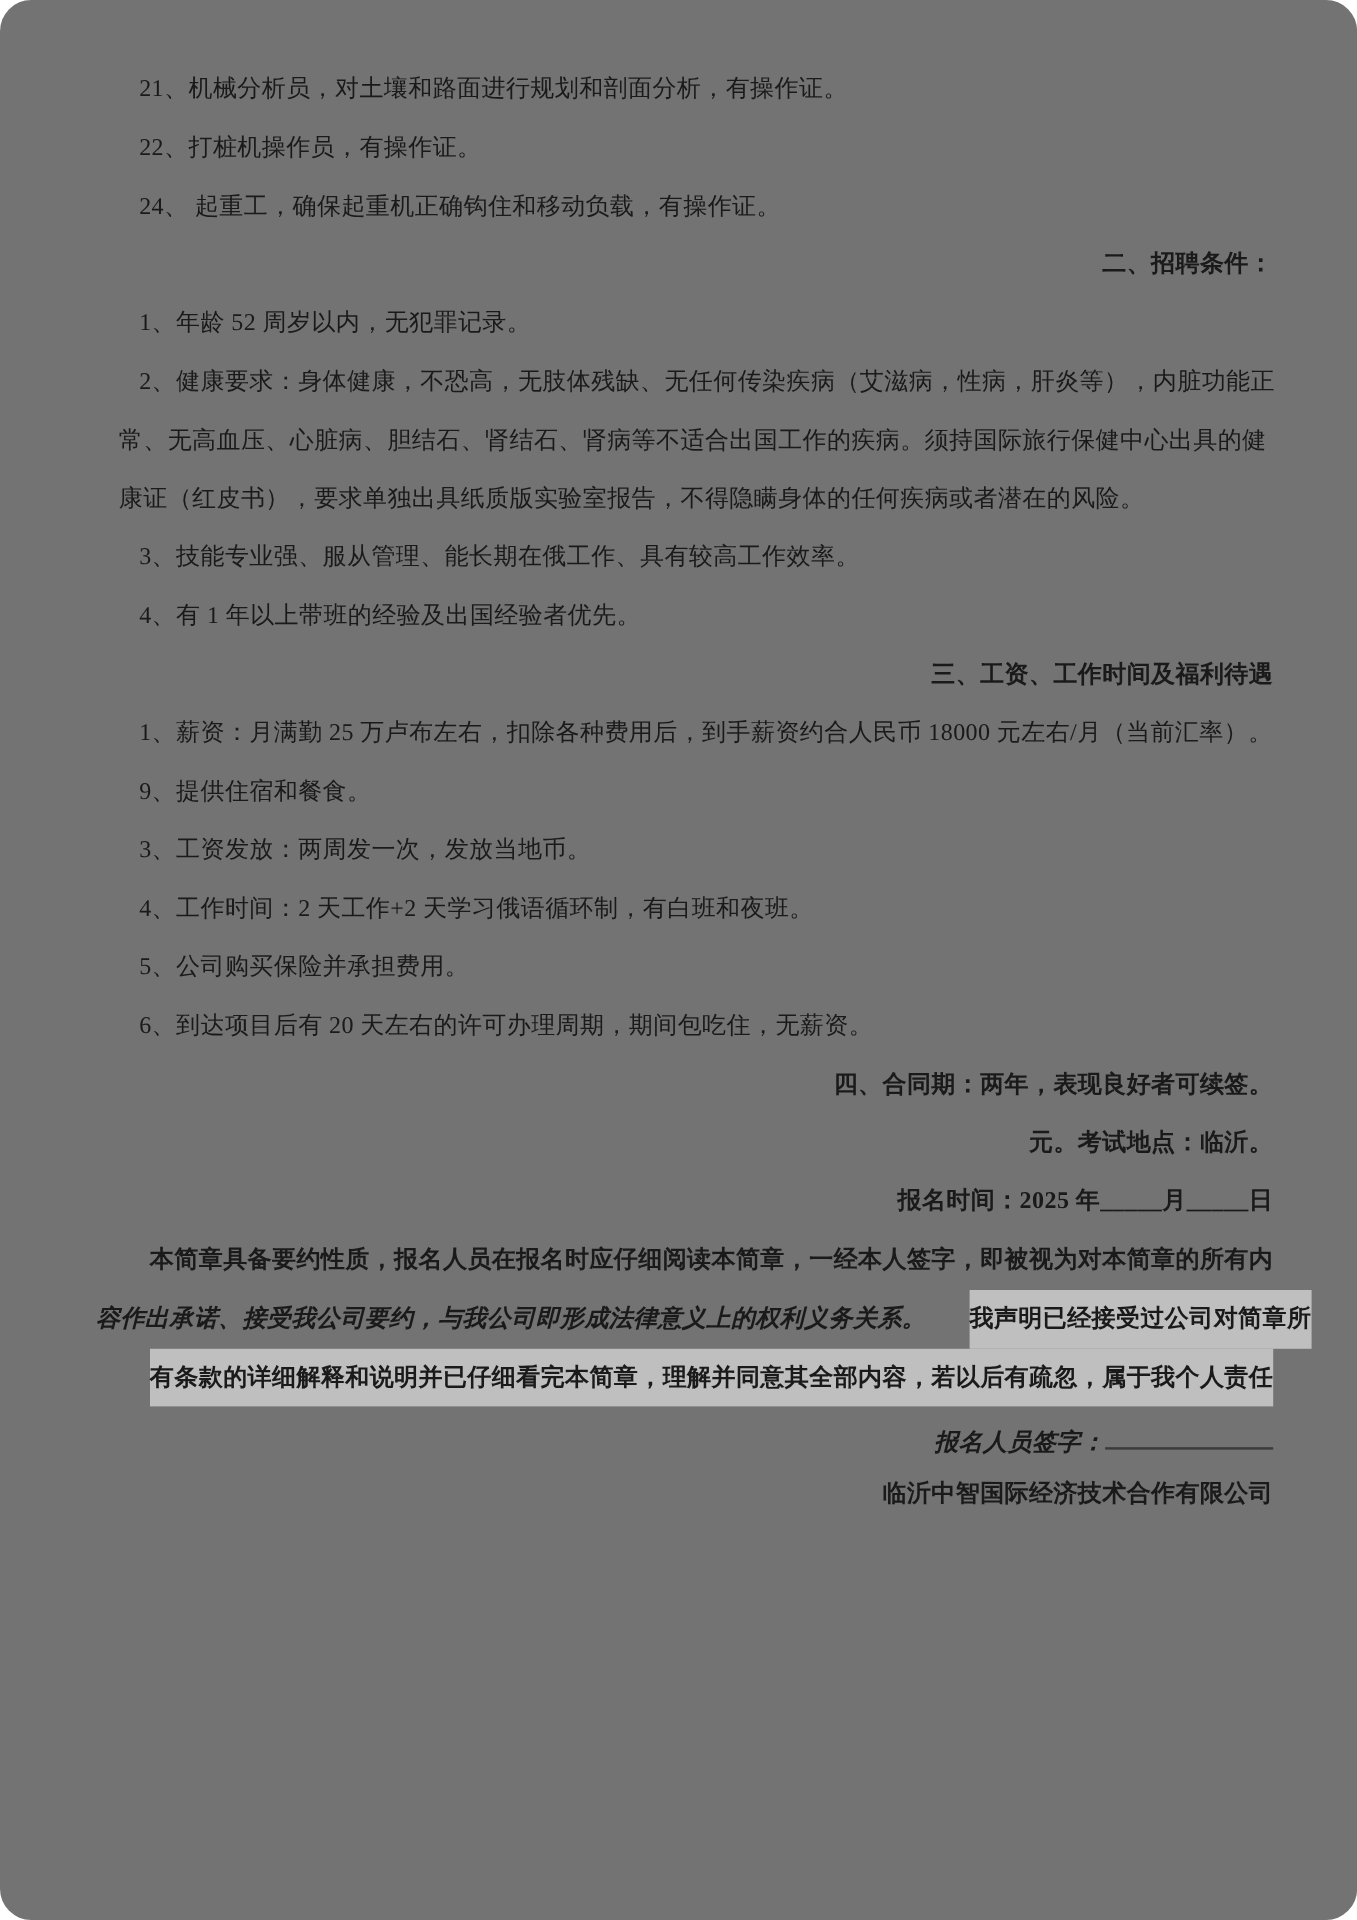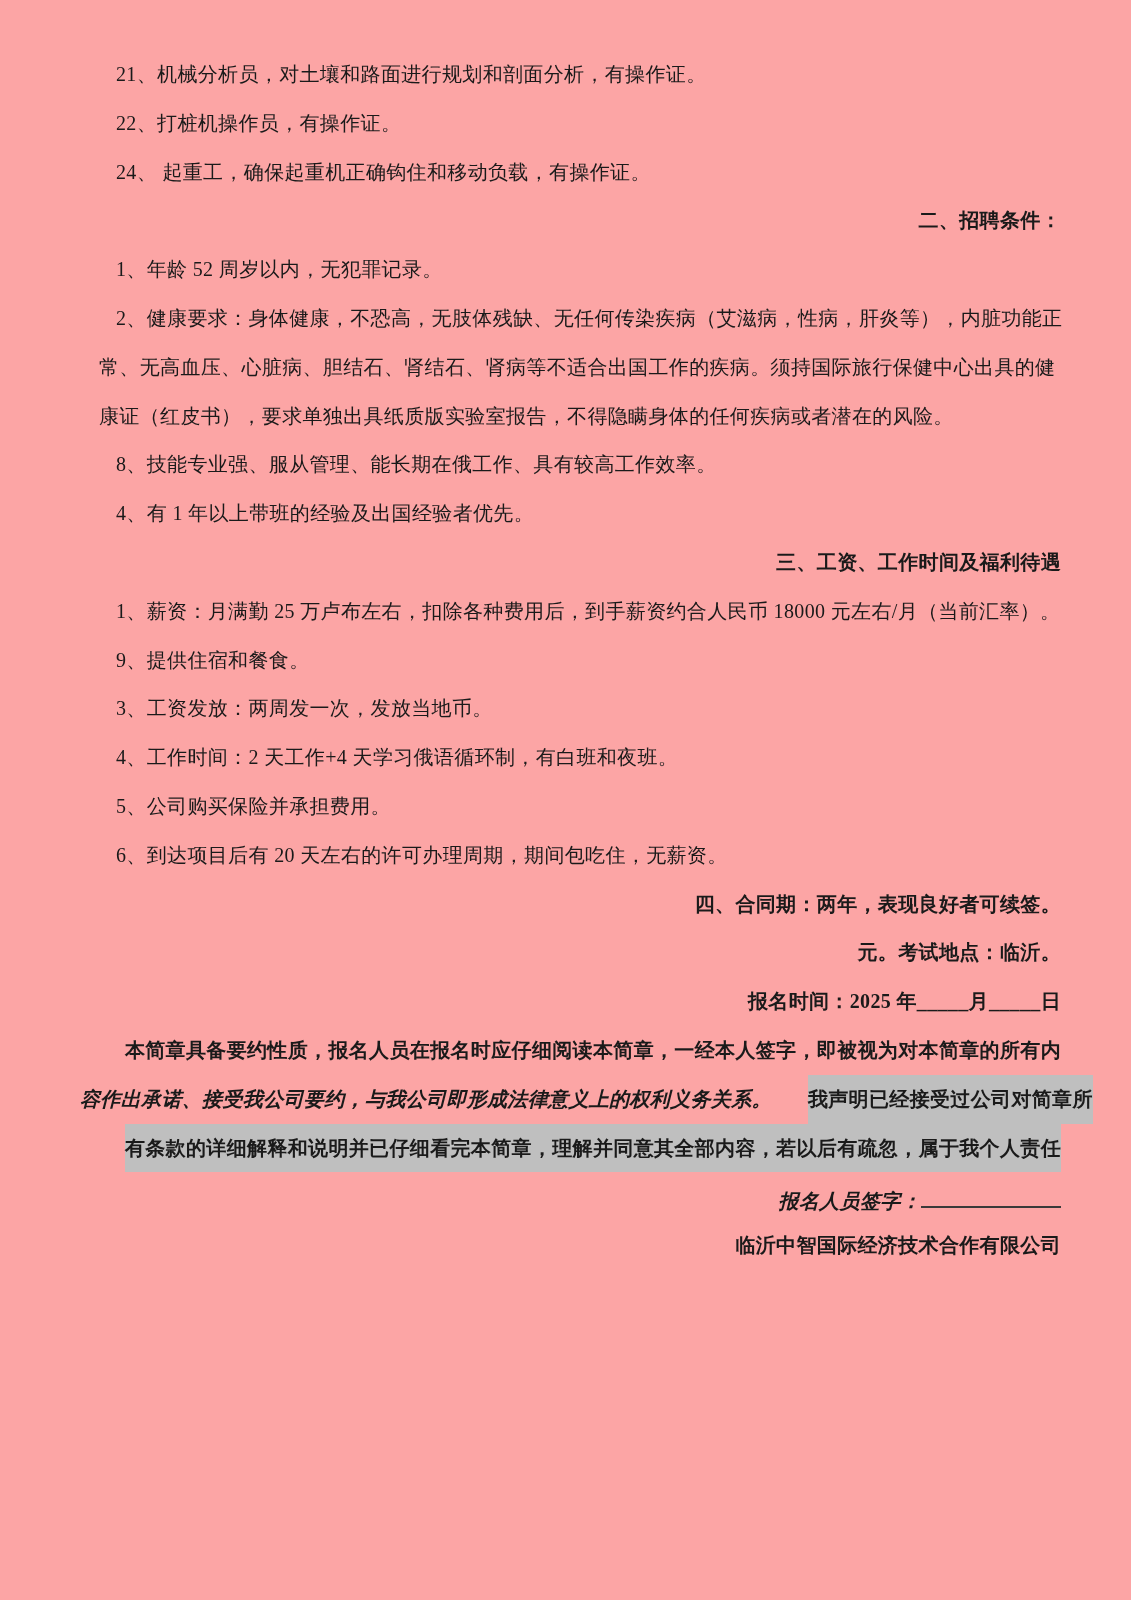--- a/index.html
+++ b/index.html
@@ -50,39 +50,39 @@
     display: inline-block;
     width: 140px;
     height: 34px;
     border-bottom: 2px solid #3a3a3a;
     vertical-align: baseline;
   }
 </style>
 </head>
 <body>
 
-<div class="page" style="background: #fca5a5; color: rgb(26, 26, 26);">
+<div class="page" style="background: #737373; color: rgb(26, 26, 26); border-radius: 26px;">
 
   <div class="line ind-item">21、机械分析员，对土壤和路面进行规划和剖面分析，有操作证。</div>
   <div class="line ind-item">22、打桩机操作员，有操作证。</div>
   <div class="line ind-item">24、 起重工，确保起重机正确钩住和移动负载，有操作证。</div>
 
   <div class="line ind-item bold">二、招聘条件：</div>
   <div class="line ind-item">1、年龄 52 周岁以内，无犯罪记录。</div>
   <div class="line ind-item">2、健康要求：身体健康，不恐高，无肢体残缺、无任何传染疾病（艾滋病，性病，肝炎等），内脏功能正</div>
   <div class="line ind-wrap">常、无高血压、心脏病、胆结石、肾结石、肾病等不适合出国工作的疾病。须持国际旅行保健中心出具的健</div>
   <div class="line ind-wrap">康证（红皮书），要求单独出具纸质版实验室报告，不得隐瞒身体的任何疾病或者潜在的风险。</div>
-  <div class="line ind-item">8、技能专业强、服从管理、能长期在俄工作、具有较高工作效率。</div>
+  <div class="line ind-item">3、技能专业强、服从管理、能长期在俄工作、具有较高工作效率。</div>
   <div class="line ind-item">4、有 1 年以上带班的经验及出国经验者优先。</div>
 
   <div class="line ind-item bold">三、工资、工作时间及福利待遇</div>
   <div class="line ind-item">1、薪资：月满勤 25 万卢布左右，扣除各种费用后，到手薪资约合人民币 18000 元左右/月（当前汇率）。</div>
   <div class="line ind-item">9、提供住宿和餐食。</div>
   <div class="line ind-item">3、工资发放：两周发一次，发放当地币。</div>
-  <div class="line ind-item">4、工作时间：2 天工作+4 天学习俄语循环制，有白班和夜班。</div>
+  <div class="line ind-item">4、工作时间：2 天工作+2 天学习俄语循环制，有白班和夜班。</div>
   <div class="line ind-item">5、公司购买保险并承担费用。</div>
   <div class="line ind-item">6、到达项目后有 20 天左右的许可办理周期，期间包吃住，无薪资。</div>
 
   <div class="line ind-45 bold">四、合同期：两年，表现良好者可续签。</div>
 
   <div class="line ind-exam bold">元。考试地点：临沂。</div>
 
   <div class="line ind-none bold">报名时间：2025 年_____月_____日</div>
 
   <div class="line ind-para bold">本简章具备要约性质，报名人员在报名时应仔细阅读本简章，一经本人签字，即被视为对本简章的所有内</div>

